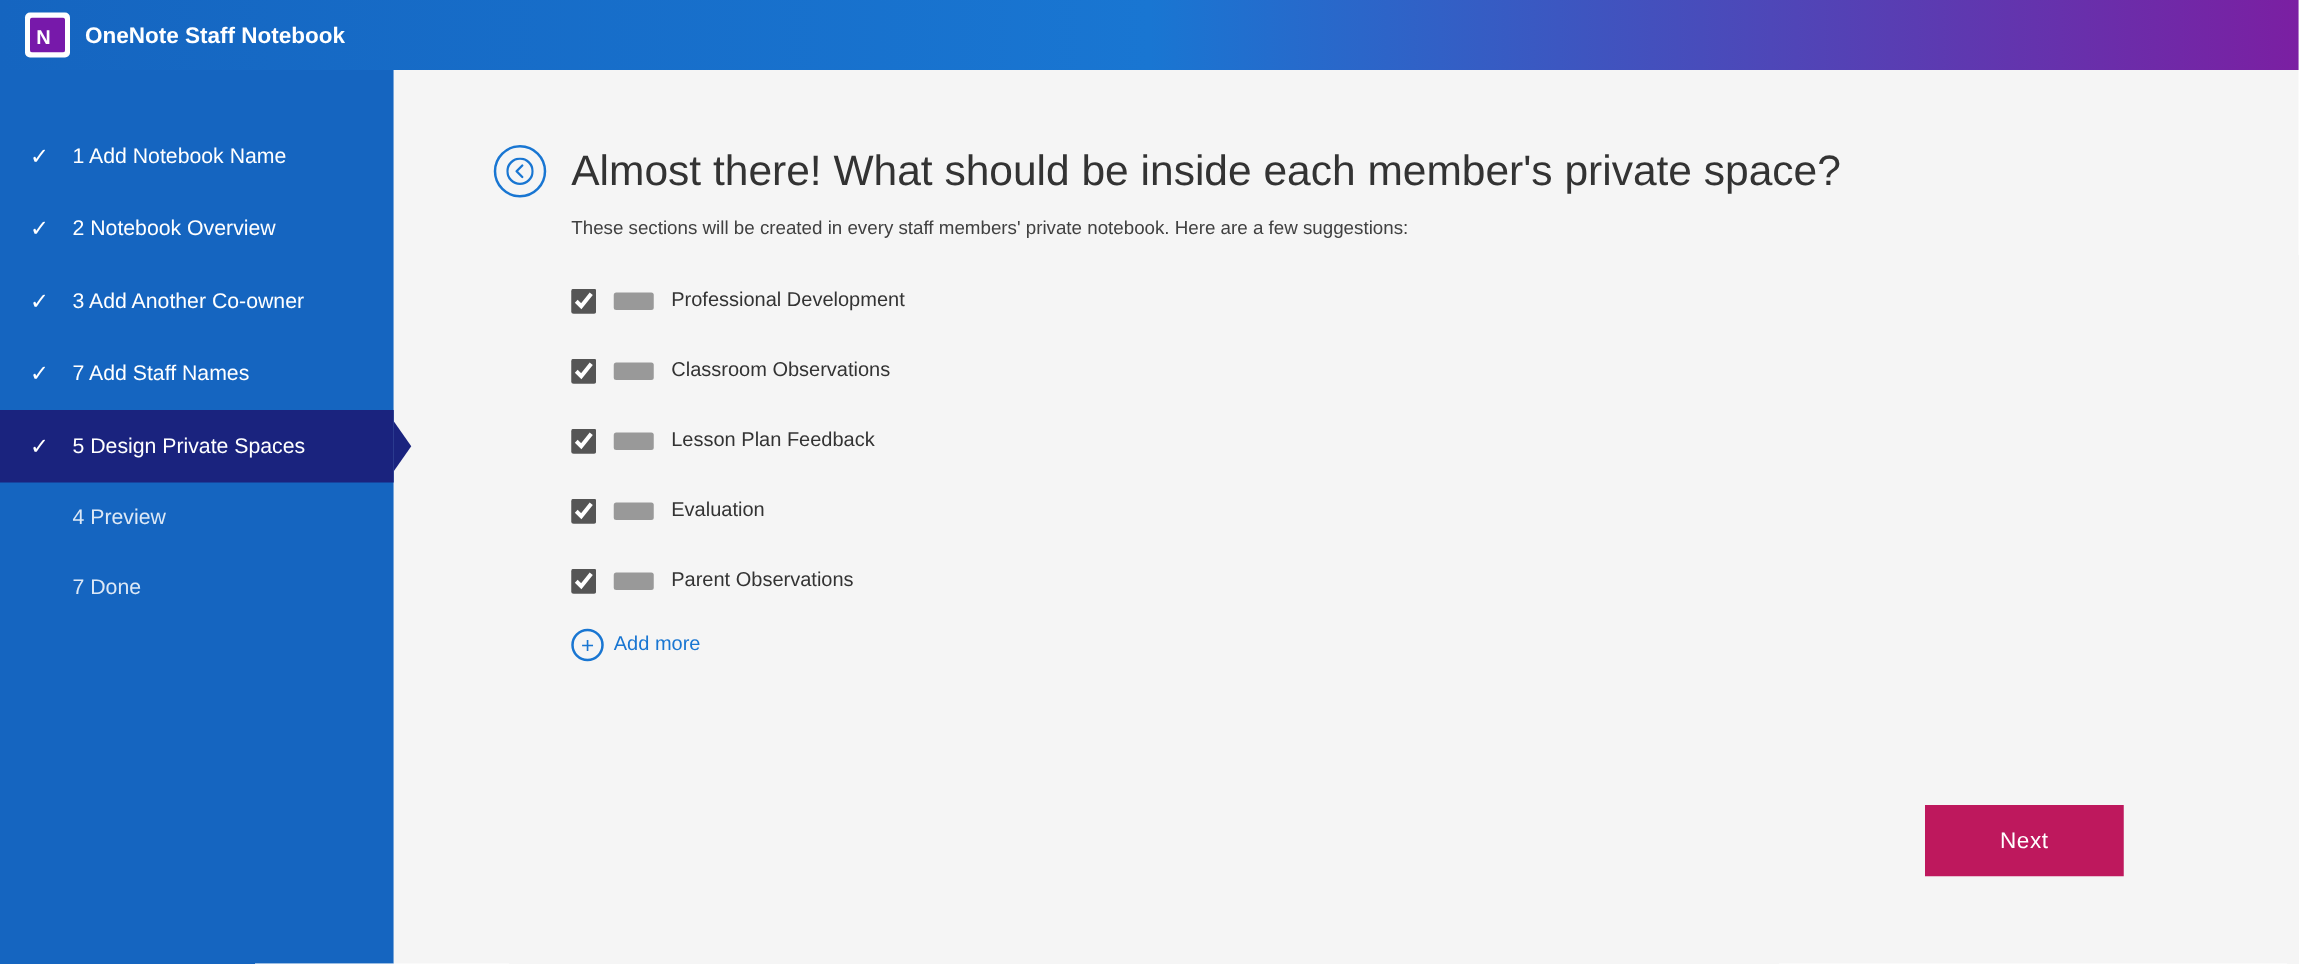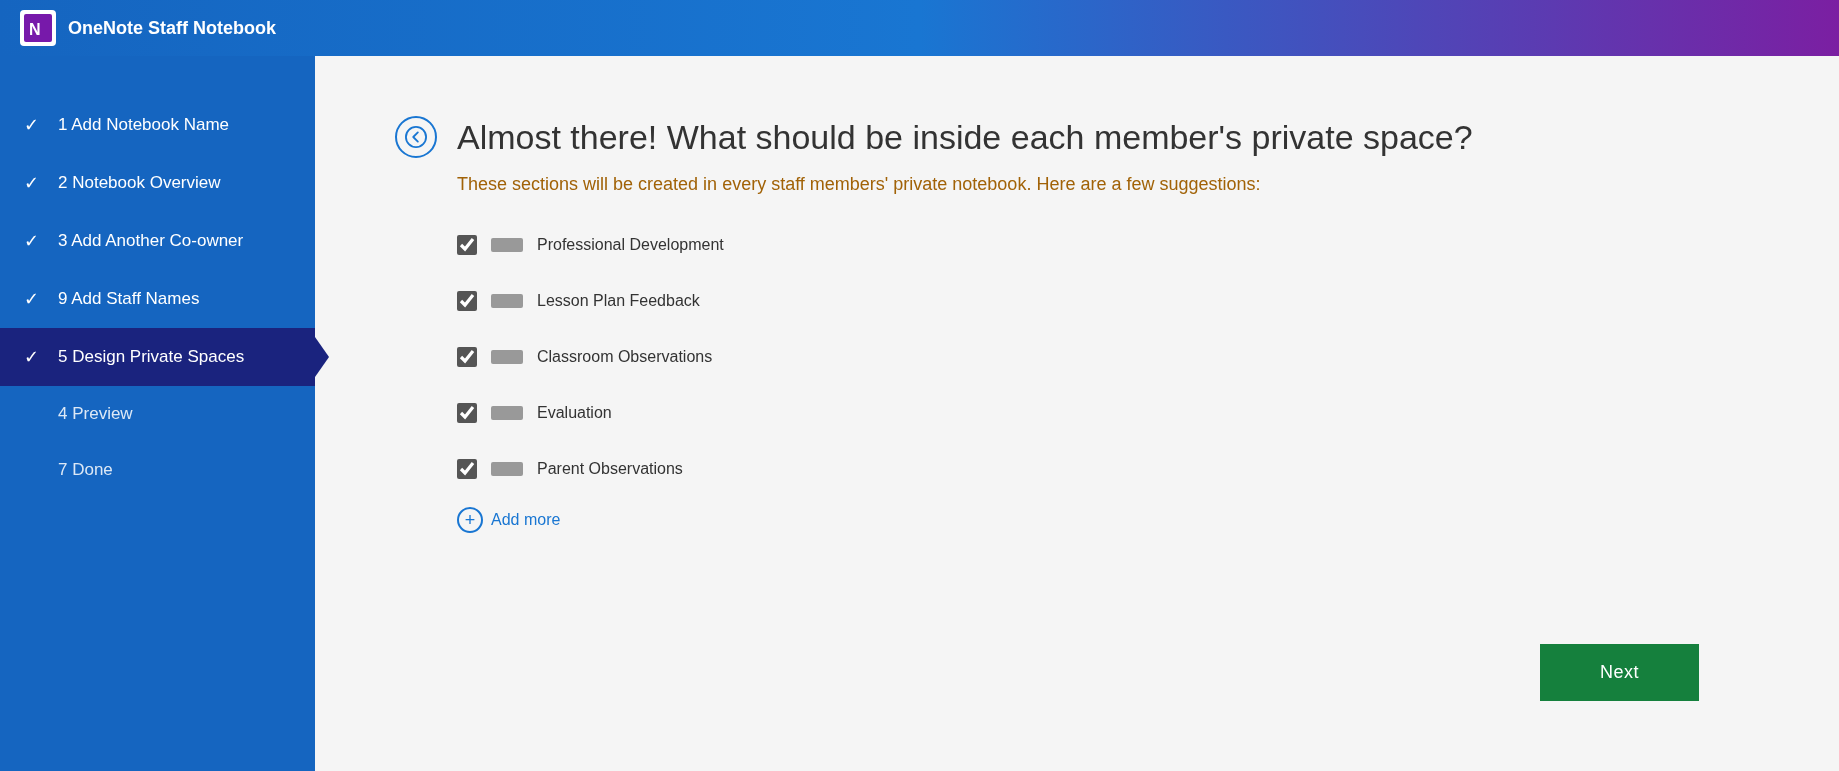--- a/index.html
+++ b/index.html
@@ -127,22 +127,22 @@
       width: 22px;
       height: 22px;
       fill: #1976d2;
     }
     .page-title {
       font-size: 34px;
       color: #333;
       font-weight: 400;
     }
     .page-subtitle {
-      color: #a16207;
-      font-size: 18px;
+      color: #404040;
+      font-size: 15px;
       margin-left: 62px;
       margin-bottom: 40px;
     }
 
     
     .sections-list {
       margin-left: 62px;
       display: flex;
       flex-direction: column;
       gap: 36px;
@@ -195,21 +195,21 @@
     }
 
     
     .footer {
       display: flex;
       justify-content: flex-end;
       padding: 20px 60px 30px 0;
       margin-top: auto;
     }
     .next-btn {
-      background: #15803d;
+      background: #be185d;
       color: white;
       border: none;
       padding: 18px 60px;
       font-size: 18px;
       cursor: pointer;
       font-weight: 500;
       letter-spacing: 0.5px;
     }
   </style>
 </head>
@@ -237,21 +237,21 @@
         <div class="sidebar-item">
           <span class="check">✓</span>
           <span class="step-label">2 Notebook Overview</span>
         </div>
         <div class="sidebar-item">
           <span class="check">✓</span>
           <span class="step-label">3 Add Another Co-owner</span>
         </div>
         <div class="sidebar-item">
           <span class="check">✓</span>
-          <span class="step-label">9 Add Staff Names</span>
+          <span class="step-label">7 Add Staff Names</span>
         </div>
         <div class="sidebar-item active">
           <span class="check">✓</span>
           <span class="step-label">5 Design Private Spaces</span>
         </div>
         <div class="sidebar-item inactive">
           <span class="check"></span>
           <span class="step-label">4 Preview</span>
         </div>
         <div class="sidebar-item inactive">
@@ -275,26 +275,26 @@
 
     <div class="sections-list" id="sections-container">
     <div class="section-item">
           <input type="checkbox" class="section-checkbox" checked="" style="">
           <div class="section-tab-icon"></div>
           <span class="section-name">Professional Development</span>
         </div>
         <div class="section-item">
           <input type="checkbox" class="section-checkbox" checked="" style="">
           <div class="section-tab-icon"></div>
+          <span class="section-name">Classroom Observations</span>
+        </div>
+        <div class="section-item">
+          <input type="checkbox" class="section-checkbox" checked="" style="">
+          <div class="section-tab-icon"></div>
           <span class="section-name">Lesson Plan Feedback</span>
-        </div>
-        <div class="section-item">
-          <input type="checkbox" class="section-checkbox" checked="" style="">
-          <div class="section-tab-icon"></div>
-          <span class="section-name">Classroom Observations</span>
         </div>
         <div class="section-item">
           <input type="checkbox" class="section-checkbox" checked="" style="">
           <div class="section-tab-icon"></div>
           <span class="section-name">Evaluation</span>
         </div>
         <div class="section-item">
           <input type="checkbox" class="section-checkbox" checked="" style="">
           <div class="section-tab-icon"></div>
           <span class="section-name">Parent Observations</span>

